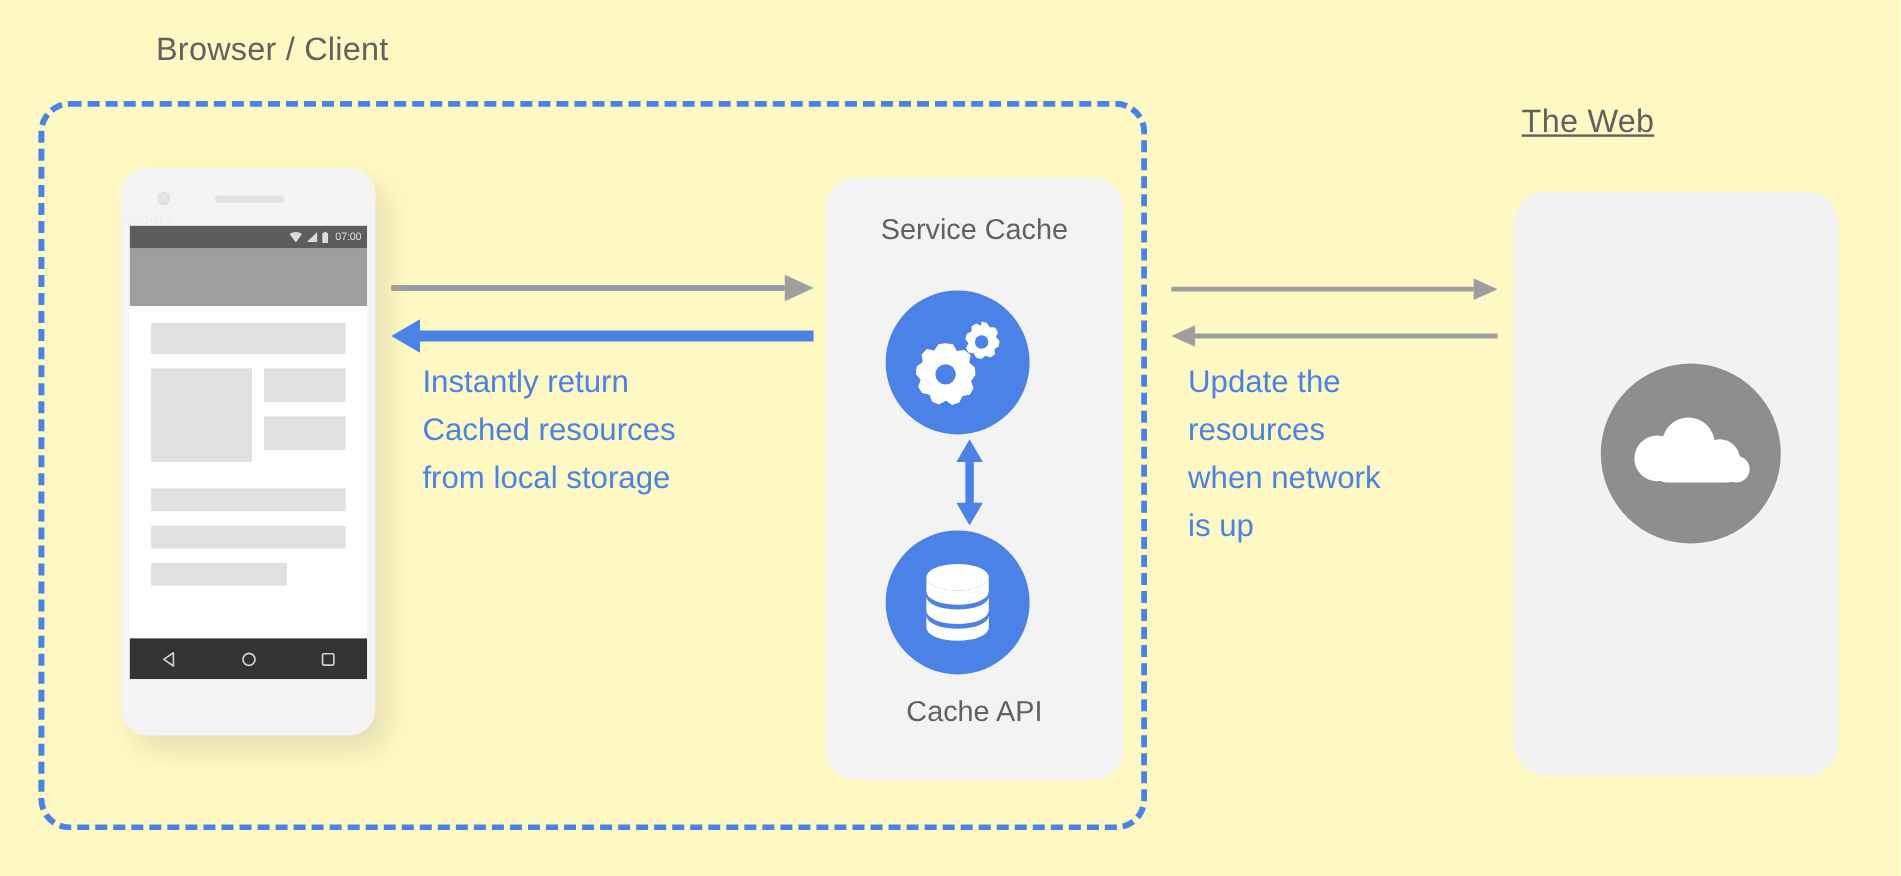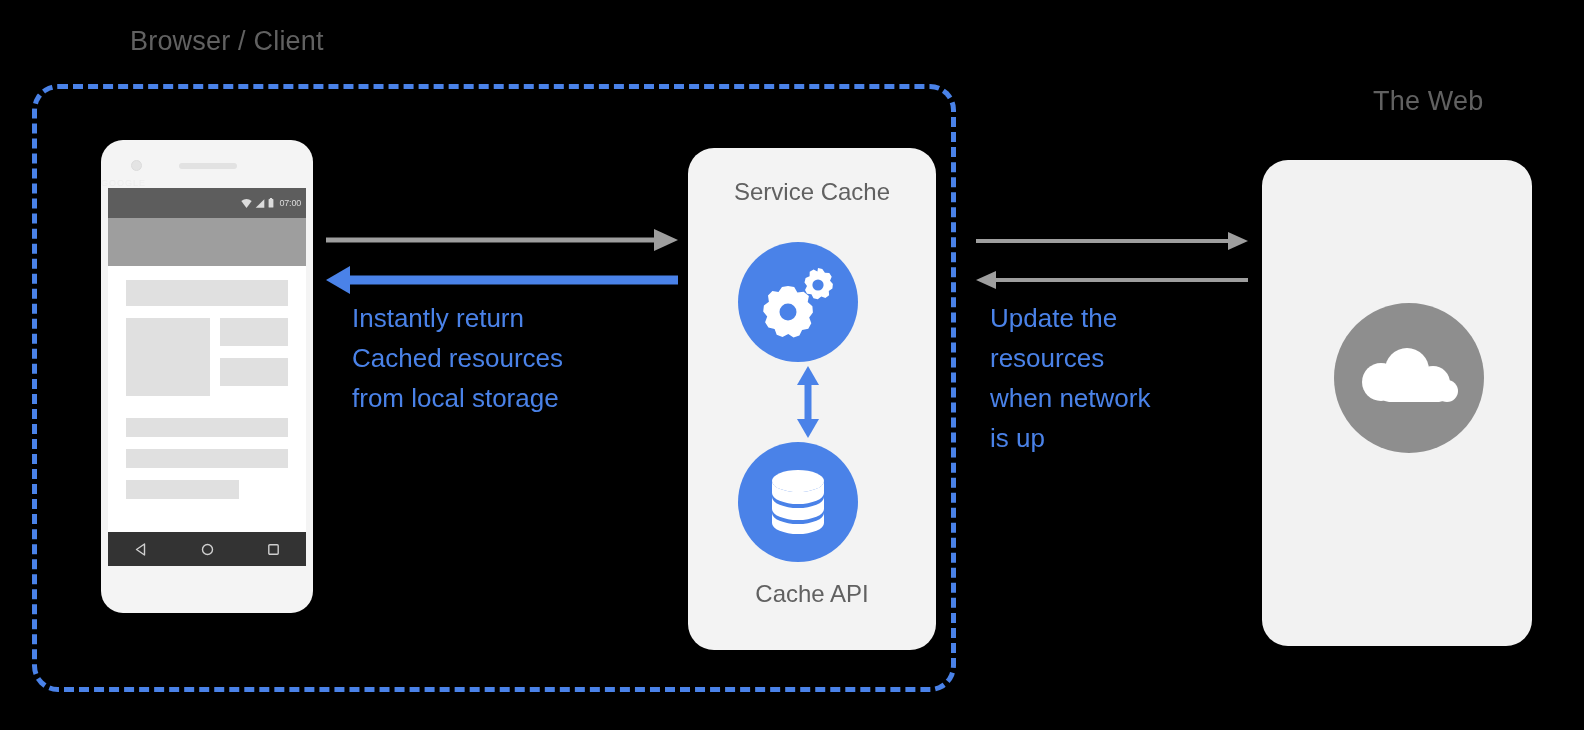--- a/index.html
+++ b/index.html
@@ -8,21 +8,21 @@
     background: #ffffff;
   }
   body {
     font-family: "Liberation Sans", sans-serif;
     -webkit-font-smoothing: antialiased;
   }
   #stage {
     position: relative;
     width: 1584px;
     height: 730px;
-    background: #000000;
+    background: #fef9c3;
     overflow: hidden;
   }
 
   
   .label-gray {
     position: absolute;
     color: #616161;
     font-size: 27px;
     font-weight: 400;
     letter-spacing: 0.2px;
@@ -94,21 +94,21 @@
     position: absolute;
     left: 7px;
     top: 48px;
     width: 198px;
     height: 378px;
     background: #ffffff;
     overflow: hidden;
   }
   #status-bar {
     position: relative;
-    height: 30px;
+    height: 19px;
     background: #5d5d5d;
     display: flex;
     align-items: center;
     justify-content: flex-end;
     padding-right: 5px;
     gap: 3px;
   }
   .status-glyph { display: block; }
   #status-time {
     color: #dcdcdc;
@@ -341,21 +341,21 @@
           <path d="M6 15 L6 27 A26 11 0 0 0 58 27 L58 15 A26 11 0 0 1 6 15 Z"></path>
           <path d="M6 31 L6 43 A26 11 0 0 0 58 43 L58 31 A26 11 0 0 1 6 31 Z"></path>
           <path d="M6 47 L6 57 A26 11 0 0 0 58 57 L58 47 A26 11 0 0 1 6 47 Z"></path>
         </g>
       </svg>
     </div>
 
     <div id="cache-title">Cache API</div>
   </div>
 
-  <div class="label-gray" style="left:1373px; top:86px;">The Web</div>
+  <div class="label-gray" style="left:1268px; top:86px;text-decoration:underline;">The Web</div>
 
   <div id="web-panel">
     <div id="web-circle">
       <svg width="100" height="62" viewBox="0 0 100 62">
         <g fill="#ffffff">
           <circle cx="48" cy="23" r="22"></circle>
           <circle cx="22" cy="35" r="19"></circle>
           <circle cx="74" cy="36" r="17"></circle>
           <circle cx="88" cy="44" r="11"></circle>
           <rect x="20" y="34" width="70" height="21" rx="10"></rect>

